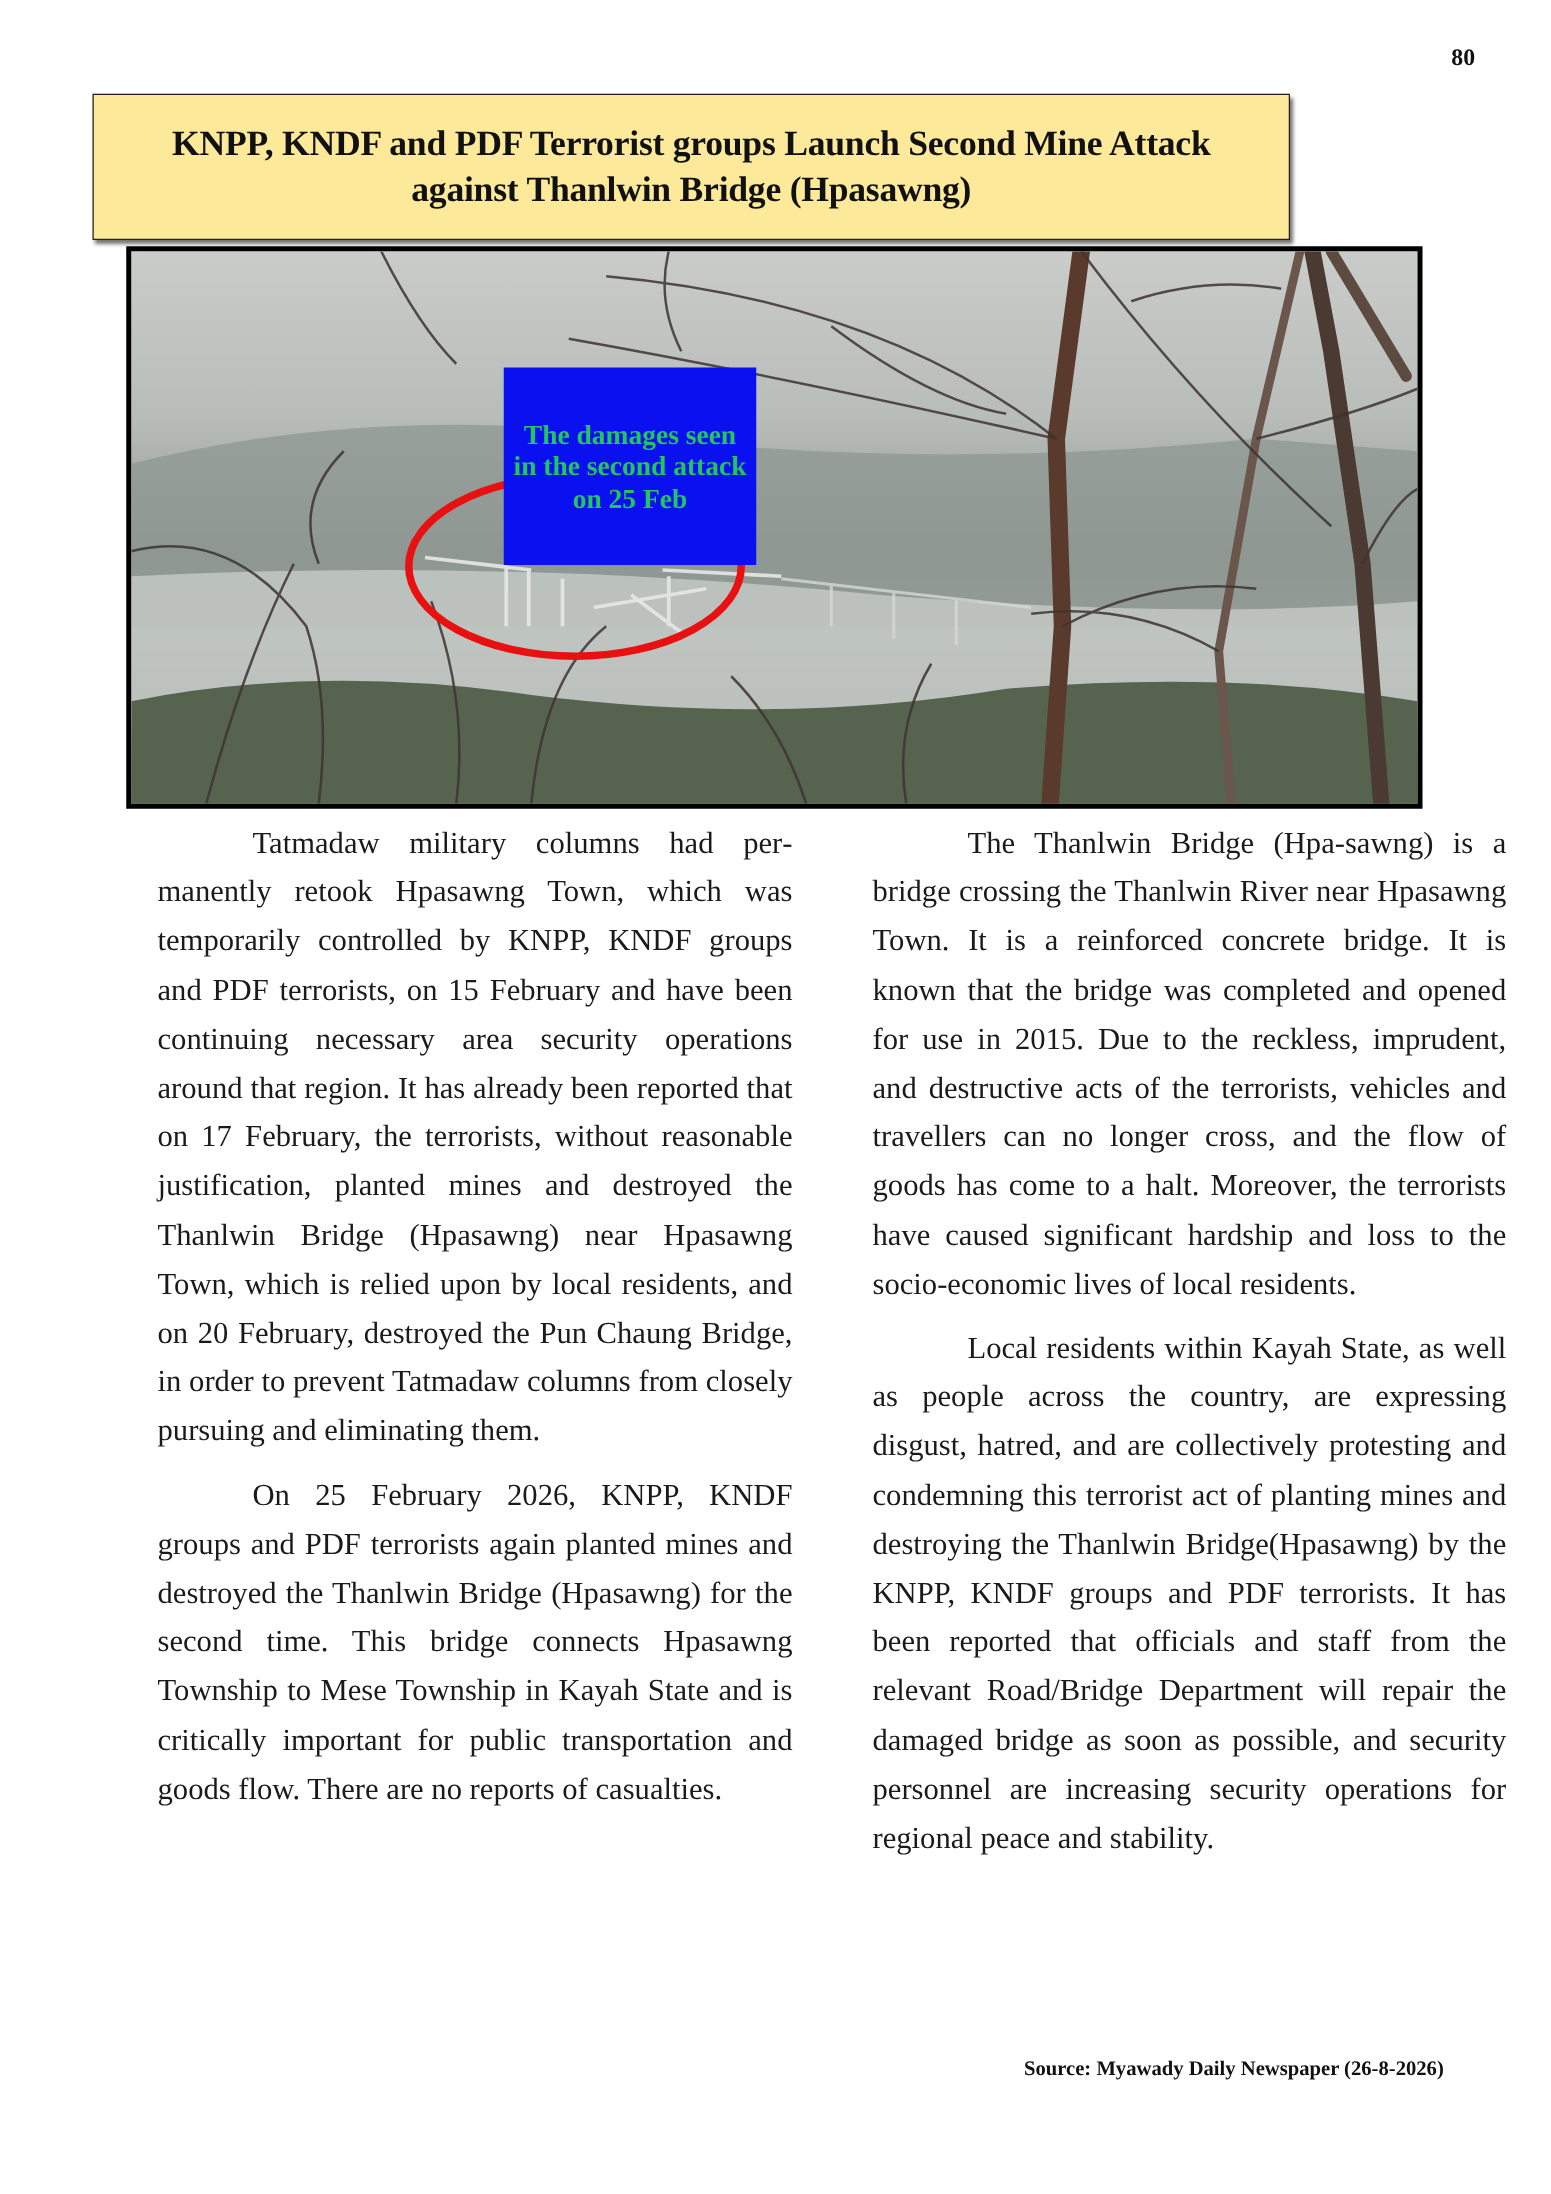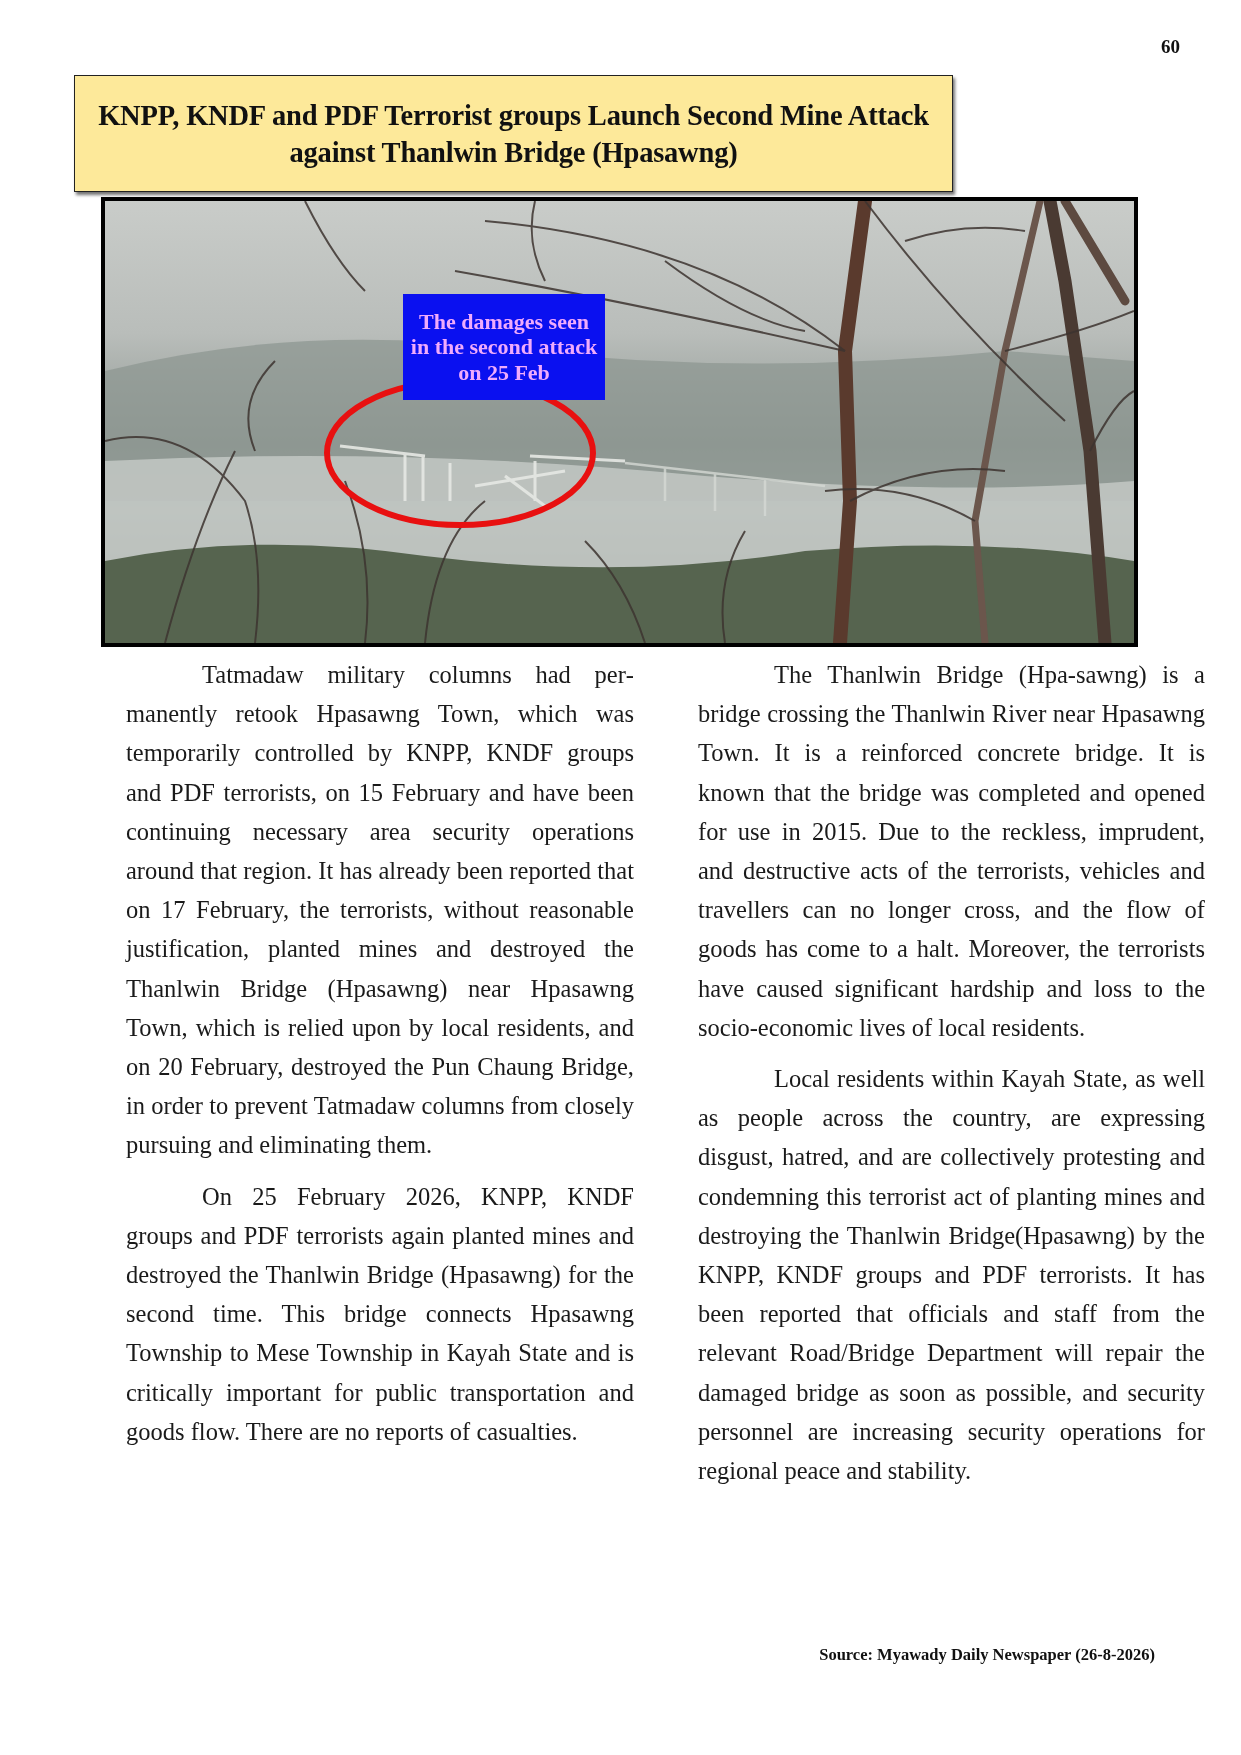--- a/index.html
+++ b/index.html
@@ -6,59 +6,59 @@
     body {
       width: 1241px; height: 1755px; background: #ffffff; position: relative;
       font-family: "Liberation Serif", "DejaVu Serif", serif; color: #1a1a1a;
       overflow: hidden;
     }
     .page-number {
       position: absolute; top: 36px; left: 1130px; width: 50px; text-align: right;
       font-weight: bold; font-size: 19px; color: #111;
     }
     .title-box {
-      position: absolute; left: 74px; top: 75px; width: 879px; height: 117px;
+      position: absolute; left: 74px; top: 75px; width: 958px; height: 117px;
       background: #fde99a; border: 1.5px solid #222;
       box-shadow: 2px 3px 3px rgba(0,0,0,0.55);
       box-sizing: border-box; display: flex; align-items: center; justify-content: center;
       text-align: center; padding: 0 20px;
     }
     .title-box h1 {
       margin: 0; font-size: 28.5px; line-height: 37px; font-weight: bold; color: #111;
       letter-spacing: -0.2px;
     }
     .photo {
       position: absolute; left: 101px; top: 197px; width: 1037px; height: 450px;
       border: 4px solid #000; box-sizing: border-box; overflow: hidden;
       background: linear-gradient(180deg, #c9ccc9 0%, #b9bdba 30%, #8f9893 55%, #a6aeaa 70%, #8e958d 85%, #5f6b5f 100%);
     }
     .photo svg { position: absolute; left: 0; top: 0; width: 100%; height: 100%; }
     .caption-box {
-      position: absolute; left: 298px; top: 93px; width: 202px; height: 106px;
-      background: #0a10f0; color: #f0abfc; text-align: center; font-weight: bold;
+      position: absolute; left: 298px; top: 93px; width: 202px; height: 158px;
+      background: #0a10f0; color: #22c55e; text-align: center; font-weight: bold;
       font-size: 22px; line-height: 25.5px; display: flex; align-items: center; justify-content: center;
       box-sizing: border-box; padding: 0 6px;
     }
     .col {
       position: absolute; top: 655px; font-size: 24.5px; line-height: 39.2px;
       text-align: justify; hyphens: manual; margin-left: 40px;
     }
     .col-left { left: 86px; width: 508px; }
     .col-right { left: 658px; width: 507px; }
     .col p { margin: 0; text-indent: 76px; }
     .col-left p + p { margin-top: 12px; }
     .col-right p + p { margin-top: 12px; }
     .source {
       position: absolute; top: 1645px; right: 86px; font-weight: bold; font-size: 16.5px; color: #111;
     }
   </style>
 </head>
 <body>
 
-<div class="page-number">60</div>
+<div class="page-number">80</div>
 
 <div class="title-box">
   <h1>KNPP, KNDF and PDF Terrorist groups Launch Second Mine Attack against Thanlwin Bridge (Hpasawng)</h1>
 </div>
 
 <div class="photo">
   <svg viewBox="0 0 1029 442" preserveAspectRatio="none">
 
     <path d="M0 170 Q200 120 420 150 Q650 175 900 150 L1029 160 L1029 300 L0 300 Z" fill="#8d9791" opacity="0.75"></path>
     <path d="M0 260 Q300 245 600 275 Q850 295 1029 280 L1029 380 L0 380 Z" fill="#c3c8c4" opacity="0.85"></path>

